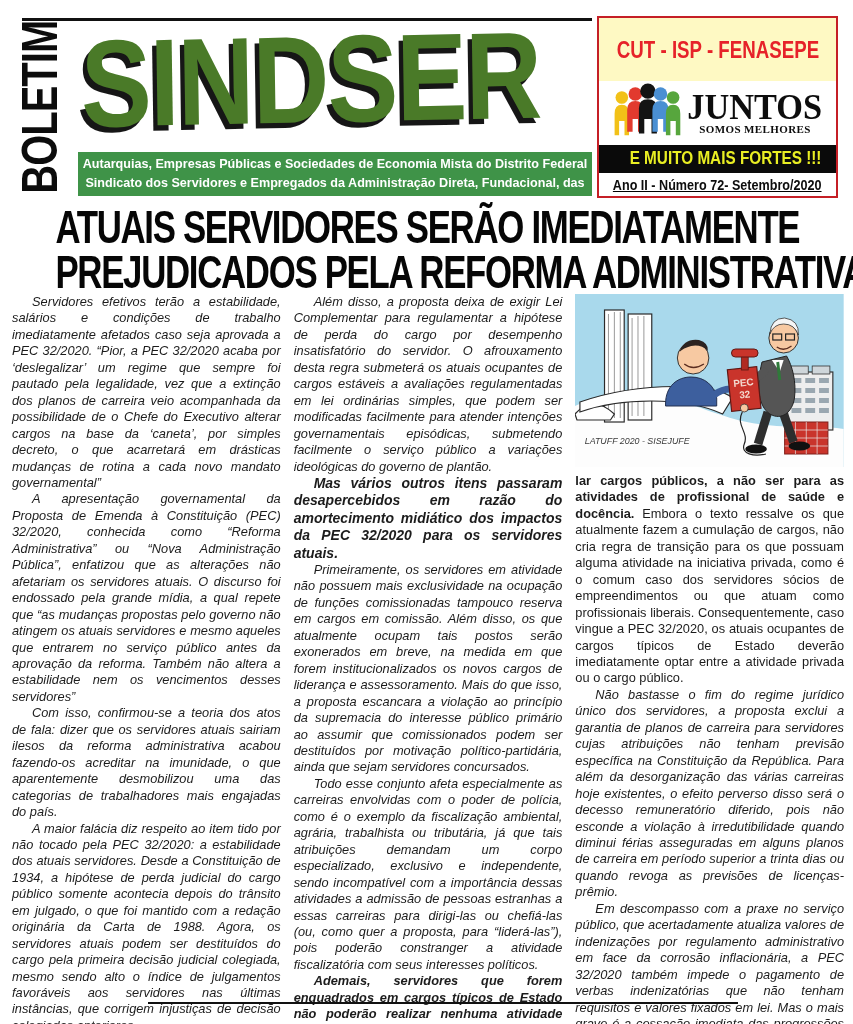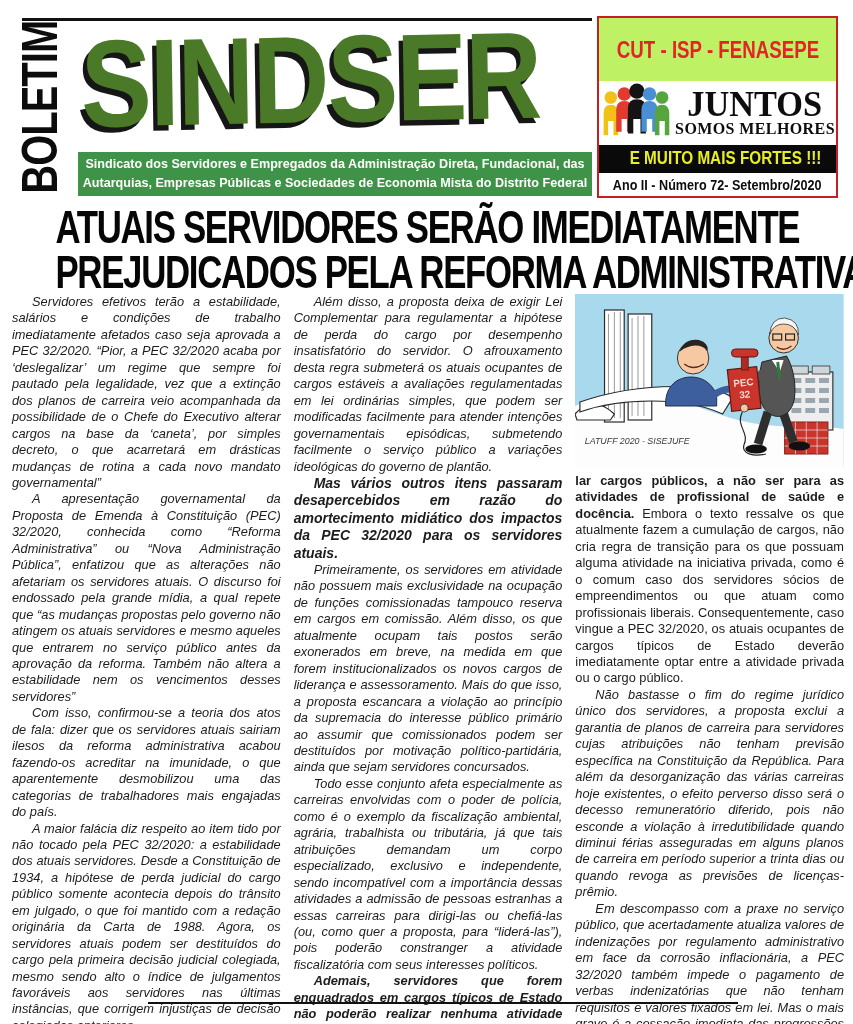--- a/index.html
+++ b/index.html
@@ -33,34 +33,34 @@
     text-align:center; line-height:1.5;
   }
 
   
   .banner {
     position:absolute; left:597px; top:16px; width:241px; height:182px;
     box-sizing:border-box; border:2px solid #c51f26; background:#0a0a0a;
     display:flex; flex-direction:column;
   }
   .band { display:flex; align-items:center; justify-content:center; }
-  .band-federations { height:67px; background:#bef264; }
+  .band-federations { height:67px; background:#fef9c3; }
   .band-federations span {
     color:#e62229; font-weight:bold; font-size:22px; white-space:nowrap;
     transform:scale(0.85,1.12);
   }
   .band-slogan { height:67px; background:#fff; gap:3px; padding:0 21px; }
   .slogan-texts { display:flex; flex-direction:column; align-items:center;
     font-family:"Liberation Serif", serif; font-weight:bold; color:#0d0d0d; }
   .slogan-main { font-size:35px; line-height:0.92; transform:scale(0.98,1.05); white-space:nowrap; }
-  .slogan-sub  { font-size:16px; letter-spacing:0.4px; white-space:nowrap; }
+  .slogan-sub  { font-size:11px; letter-spacing:0.4px; white-space:nowrap; }
   .band-strong { height:30px; background:#0a0a0a;padding-left:16px; }
   .band-strong span { color:#e9ee23; font-weight:bold; font-size:17px;
     white-space:nowrap; transform:scale(0.9,1.05); }
-  .band-edition { height:24px; background:#fff; }
+  .band-edition { height:24px; background:#fff;text-decoration:underline; }
   .band-edition span { color:#0d0d0d; font-weight:bold; font-size:15px;
     white-space:nowrap; transform:scale(0.84,1); }
 
   
   .headline {
     position:absolute; top:204px; left:0; width:853px; text-align:center;
     font-weight:bold; color:#060606;
     transform:scale(0.87,1.14); transform-origin:center top;
   }
   .headline-line { font-size:40px; line-height:40px; letter-spacing:-1.5px; white-space:nowrap; }
@@ -84,22 +84,22 @@
 </style>
 </head>
 <body>
 
 <div class="page">
 
   <div class="top-rule"></div>
   <div class="boletim">BOLETIM</div>
   <div class="logo">SINDSER</div>
   <div class="green-bar">
+    <span>Autarquias, Empresas Públicas e Sociedades de Economia Mista do Distrito Federal</span>
     <span>Sindicato dos Servidores e Empregados da Administração Direta, Fundacional, das</span>
-    <span>Autarquias, Empresas Públicas e Sociedades de Economia Mista do Distrito Federal</span>
   </div>
 
   <div class="banner">
     <div class="band band-federations">
       <span>CUT - ISP - FENASEPE</span>
     </div>
     <div class="band band-slogan">
       <span>
         <svg width="72" height="60" viewBox="0 0 80 62" aria-hidden="true">
 

